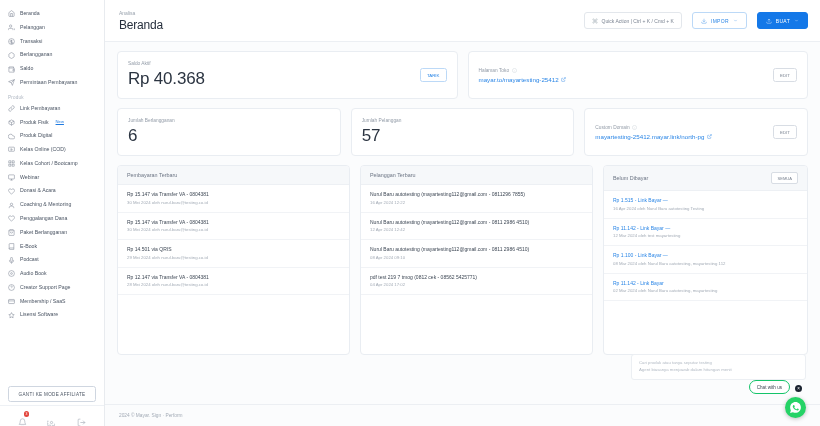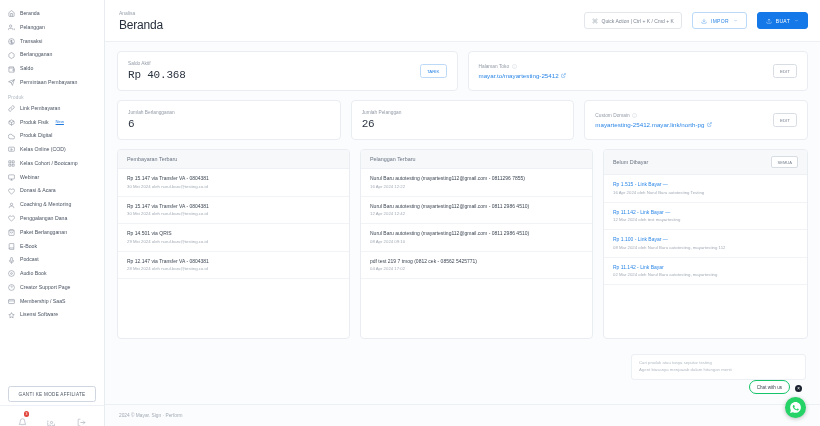--- a/index.html
+++ b/index.html
@@ -82,21 +82,21 @@
   .content { flex: 1; overflow: hidden; padding: 9px 12px 0 12px; }
 
   .row { display: flex; gap: 10px; margin-bottom: 9px; }
   .card {
     background: #fff; border: 1px solid #e9edf2; border-radius: 4px;
     flex: 1; padding: 9px 10px; display: flex; align-items: center;
     justify-content: space-between; min-height: 40px;
   }
   .card-label { font-size: 4.8px; color: #939ca8; margin-bottom: 3px; display: flex; align-items: center; gap: 2.5px; }
   .card-label .info { width: 5px; height: 5px; opacity: .7; }
-  .card-value { font-size: 11px; color: #2b3441; letter-spacing: -.2px; font-family: Liberation Mono, monospace; }
+  .card-value { font-size: 17px; color: #2b3441; letter-spacing: -.2px; }
   .card-link { font-size: 6.2px; color: #2b86e6; display: flex; align-items: center; gap: 2.5px; }
   .mini-btn {
     border: 1px solid #bcd9f7; color: #2b86e6; background: #fff;
     border-radius: 2.5px; font-size: 4.4px; padding: 3.5px 6px; cursor: pointer;
     font-family: "Liberation Sans", sans-serif;
   }
   .mini-btn.grey { border-color: #d8dde4; color: #7b8492; }
 
   .card.plain { display: block; padding: 9px 10px; }
 
@@ -482,21 +482,21 @@
         </div>
       </div>
 
       <div class="row">
         <div class="card plain">
           <div class="card-label">Jumlah Berlangganan</div>
           <div class="card-value">6</div>
         </div>
         <div class="card plain">
           <div class="card-label">Jumlah Pelanggan</div>
-          <div class="card-value">26</div>
+          <div class="card-value">57</div>
         </div>
         <div class="card">
           <div>
             <div class="card-label">
               <span>Custom Domain</span>
               <span class="info">
                 <svg viewBox="0 0 24 24" width="5" height="5" stroke="#b0b8c2" fill="none" stroke-width="2">
                     <circle cx="12" cy="12" r="10"></circle>
                     <path d="M12 16v-4M12 8h.01"></path>
                   </svg>

